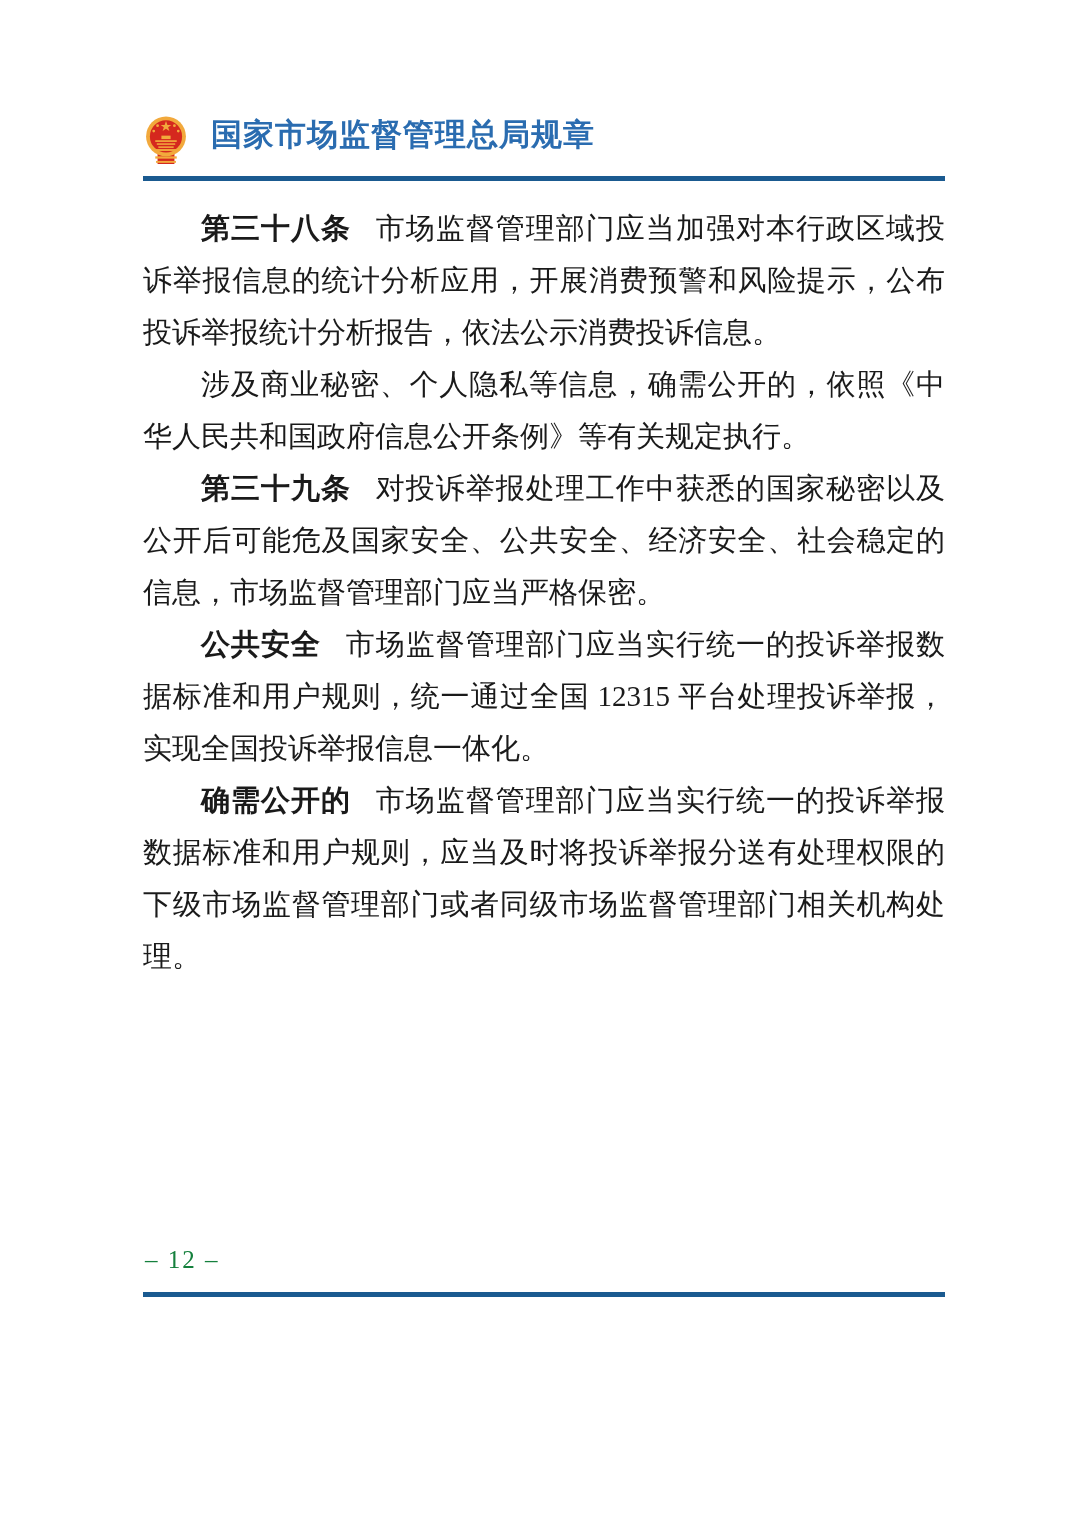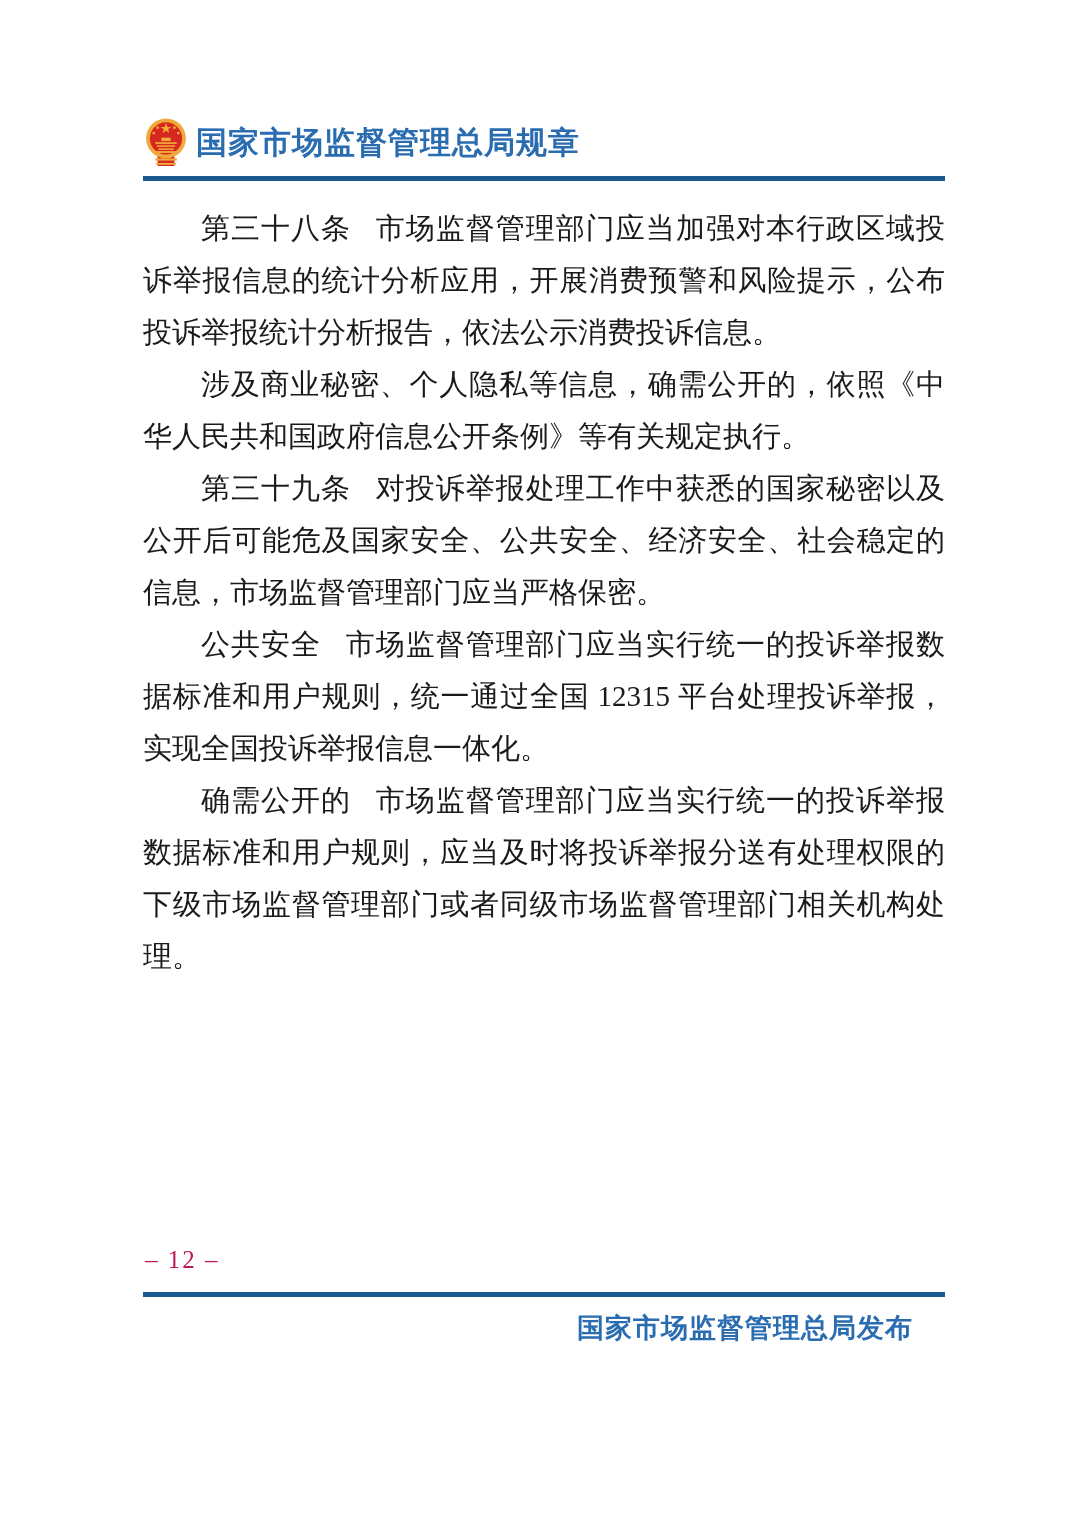--- a/index.html
+++ b/index.html
@@ -10,44 +10,44 @@
     position: relative; overflow: hidden;
   }
   .page {
     position: absolute; inset: 0;
     width: 1074px; height: 1520px;
     background: #ffffff;
   }
   .doc-header {
     position: absolute; left: 143px; top: 114px;
     width: 802px; height: 58px;
-    display: flex; align-items: center; gap: 7px;
+    display: flex; gap: 22px;
   }
   .emblem { width: 46px; height: 54px; flex: 0 0 auto; display: block; }
   .doc-title {
     font-size: 31px; font-weight: bold; color: #2a6cb0;
     letter-spacing: 1px; white-space: nowrap;
   }
   .rule {
     position: absolute; left: 143px; width: 802px; height: 5px;
     background: #1a5a90;
   }
   .rule-top { top: 176px; }
   .rule-bottom { top: 1292px; }
   .doc-body {
     position: absolute; left: 143px; top: 202px; width: 802px;
     font-size: 29px; line-height: 52px; color: #1a1a1a;
     text-align: justify; text-justify: inter-ideograph;
   }
   .doc-body p { text-indent: 2em; }
   .doc-body p.no-indent { text-indent: 0; }
-  .article-lead { font-weight: normal; margin-right: 0.85em; }
+  .article-lead { font-weight: bold; margin-right: 0.85em; }
   .page-number {
     position: absolute; left: 145px; top: 1246px;
-    font-size: 25px; color: #be185d; letter-spacing: 2px;
+    font-size: 25px; color: #15803d; letter-spacing: 2px;
   }
   .publisher {
     position: absolute; left: 143px; top: 1310px; width: 802px;
     text-align: right; padding-right: 32px;
     font-size: 27px; font-weight: bold; color: #2a6cb0;
     letter-spacing: 1px;
   }
 </style>
 </head>
 <body>
@@ -82,15 +82,14 @@
     <p><span>涉及商业秘密、个人隐私等信息，确需公开的，依照《中华人民共和国政府信息公开条例》等有关规定执行。</span></p>
     <p><span class="article-lead">第三十九条</span><span>对投诉举报处理工作中获悉的国家秘密以及公开后可能危及国家安全、公共安全、经济安全、社会稳定的信息，市场监督管理部门应当严格保密。</span></p>
     <p><span class="article-lead">公共安全</span><span>市场监督管理部门应当实行统一的投诉举报数据标准和用户规则，统一通过全国 12315 平台处理投诉举报，实现全国投诉举报信息一体化。</span></p>
     <p><span class="article-lead">确需公开的</span><span>市场监督管理部门应当实行统一的投诉举报数据标准和用户规则，应当及时将投诉举报分送有处理权限的下级市场监督管理部门或者同级市场监督管理部门相关机构处理。</span></p>
   </div>
 
   <div class="page-number">– 12 –</div>
 
   <div class="rule rule-bottom"></div>
 
-  <div class="publisher">国家市场监督管理总局发布</div>
 
 </div>
 
 </body></html>

